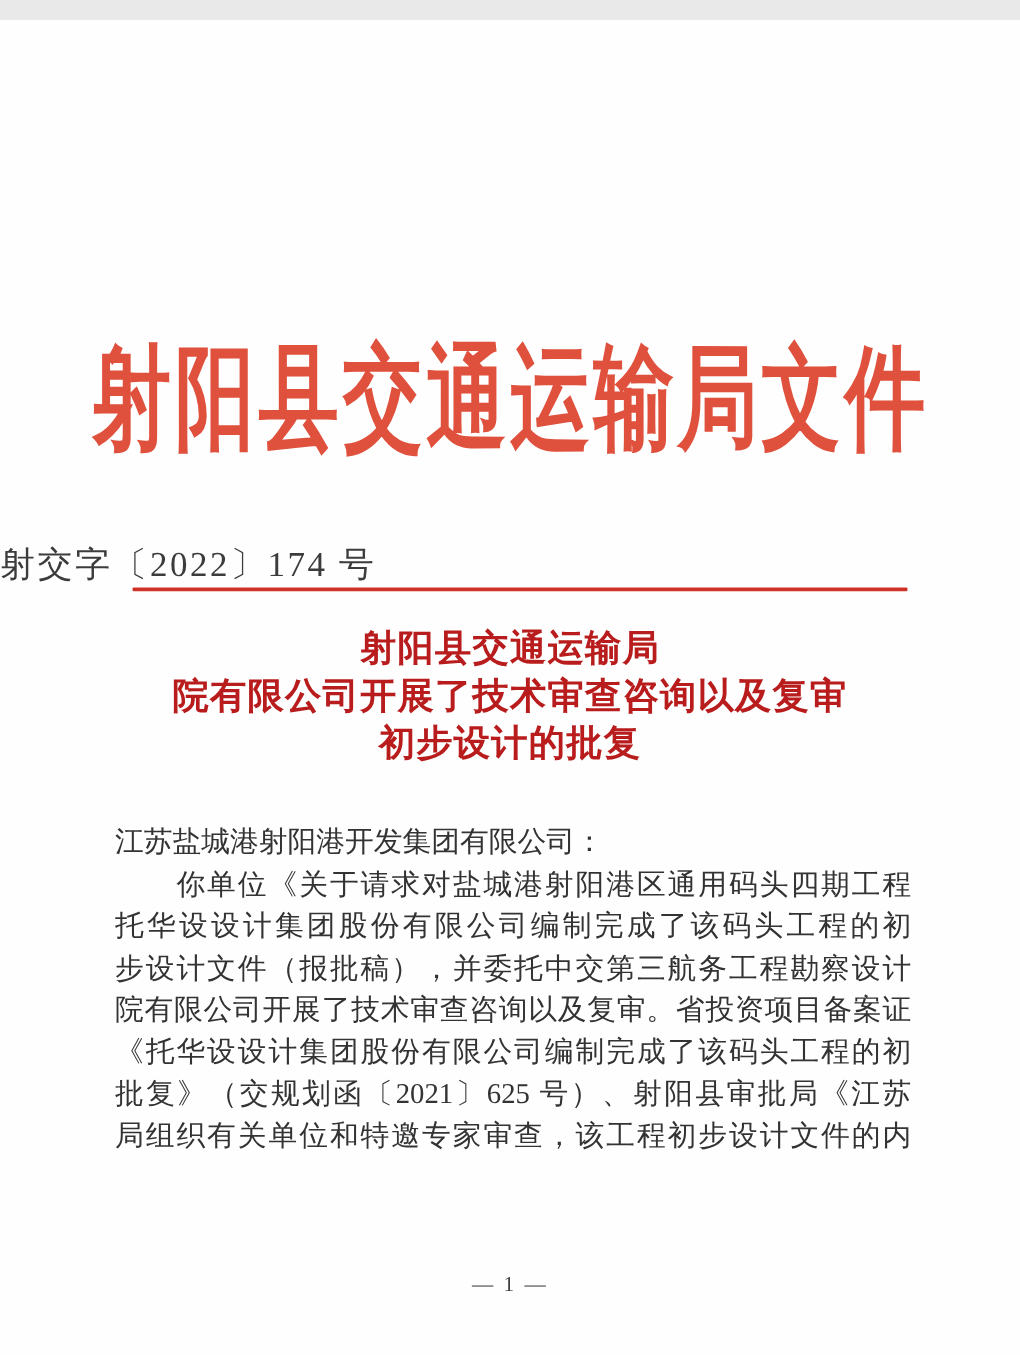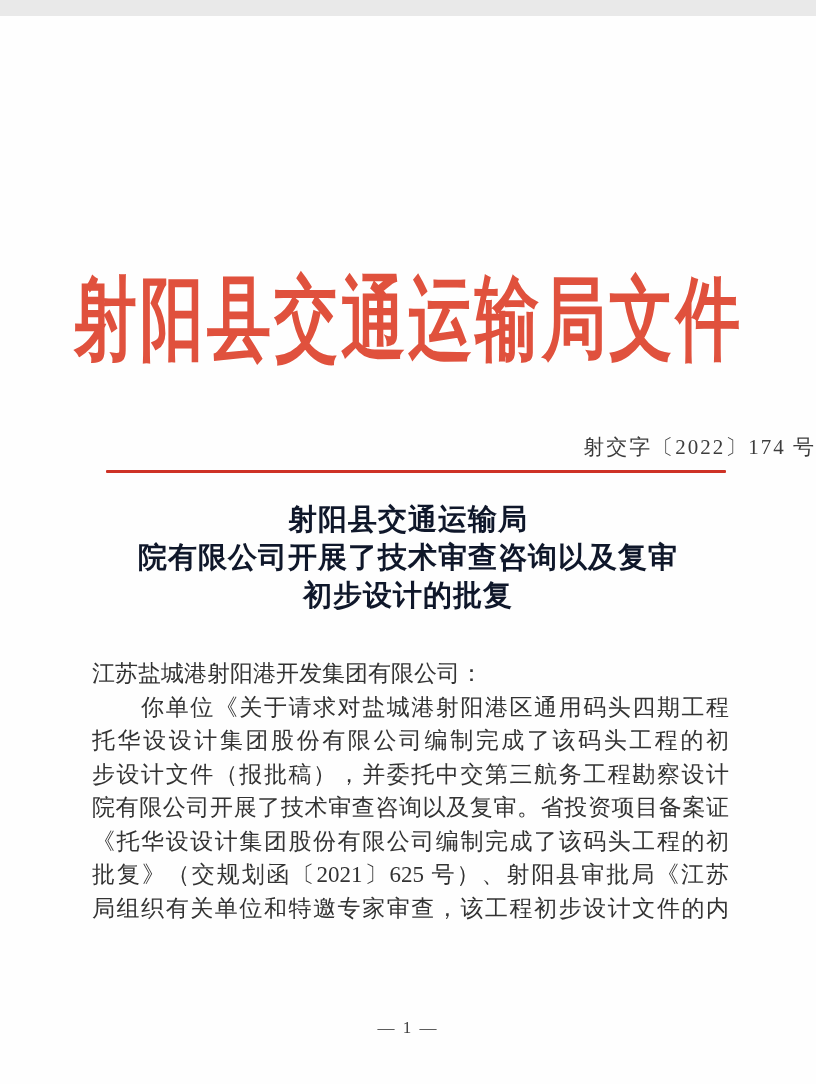--- a/index.html
+++ b/index.html
@@ -31,22 +31,22 @@
     transform: scaleY(1.42);
     transform-origin: top center;
     white-space: nowrap;
   }
   
   .doc-number {
     position: absolute;
     top: 417px;
     left: 0;
     right: 0;
-    text-align: right;
-    font-size: 21px;
+    text-align: left;
+    font-size: 28px;
     letter-spacing: 2px;
     color: #3c3c3c;
   }
   
   .red-rule {
     position: absolute;
     top: 454px;
     left: 106px;
     width: 620px;
     height: 3px;
@@ -57,21 +57,21 @@
   .doc-title {
     position: absolute;
     top: 484px;
     left: 0;
     right: 0;
     text-align: center;
     font-weight: bold;
     font-size: 29px;
     line-height: 38px;
     letter-spacing: 1px;
-    color: #0f172a;
+    color: #b91c1c;
   }
   
   .body-text {
     position: absolute;
     top: 641px;
     left: 92px;
     width: 637px;
     font-size: 23px;
     line-height: 33.5px;
     color: #333333;

